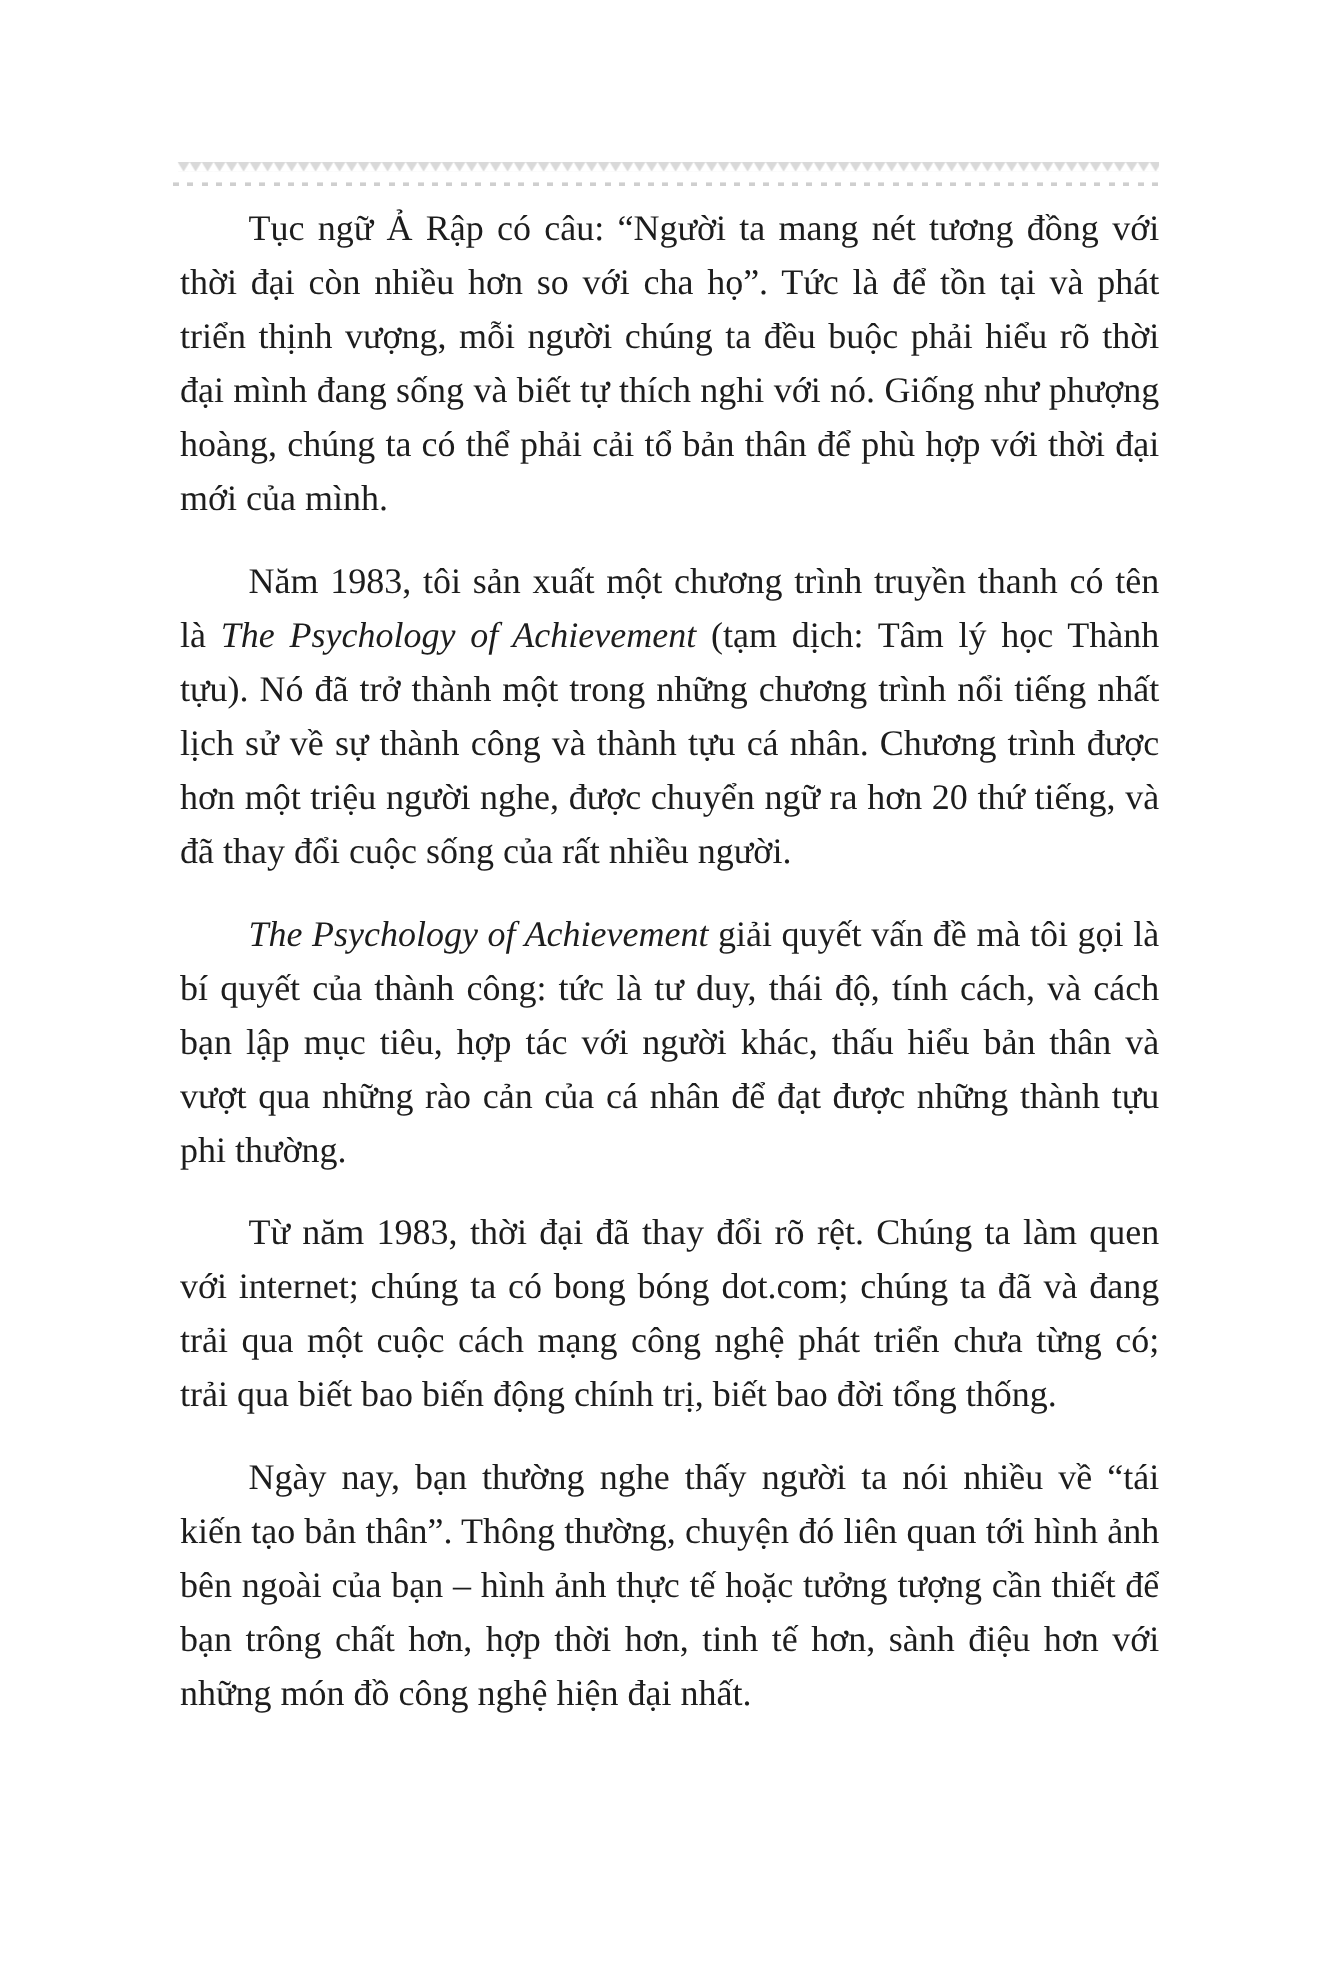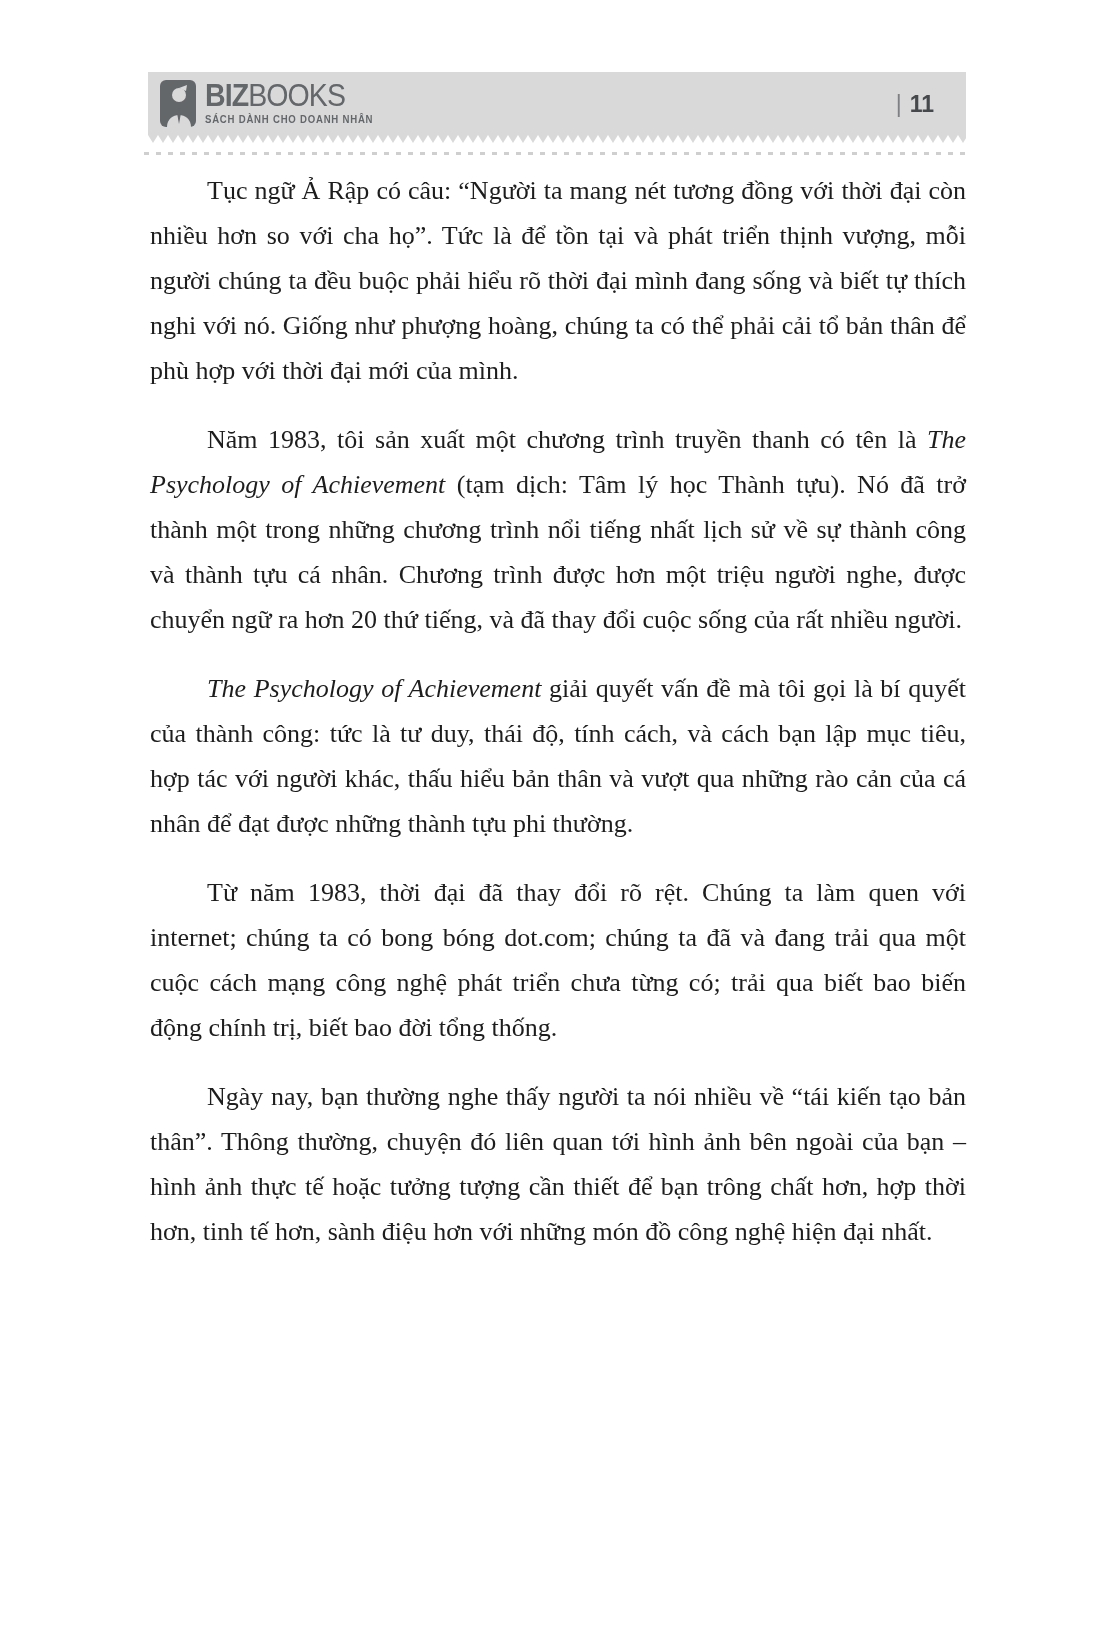--- a/index.html
+++ b/index.html
@@ -87,52 +87,32 @@
   
   .text-column {
     position: absolute;
     left: 150px;
     top: 168px;
     width: 816px;
   }
   .text-column p {
     margin: 0 0 24px 0;
     text-indent: 57px;
-    font-size: 26px;
+    font-size: 30px;
     line-height: 45px;
     color: #1d1d1d;
     text-align: justify;
   }
   .text-column p span.italic { font-style: italic; margin-top: 24px; }
 </style>
 </head>
 <body>
 
 <div class="page">
 
-  <div class="header-band">
-    <div class="logo-row">
-      <svg class="logo-badge" viewBox="0 0 36 47" aria-hidden="true">
-        <rect x="0" y="0" width="36" height="47" rx="6" fill="#63676a"></rect>
-        <circle cx="19" cy="15" r="7" fill="#d9d9d9"></circle>
-        <path d="M19 8 L27 5 L26 11 Z" fill="#d9d9d9"></path>
-        <path d="M7 47 C7 31 31 31 31 47 Z" fill="#d9d9d9"></path>
-        <path d="M19 28 L21 33 L19 44 L17 33 Z" fill="#63676a"></path>
-      </svg>
-      <div class="logo-textblock">
-        <div class="brand-line">
-          <span class="brand-bold">BIZ</span><span class="brand-regular">BOOKS</span>
-        </div>
-        <div class="tagline">SÁCH DÀNH CHO DOANH NHÂN</div>
-      </div>
-    </div>
-    <div class="page-number-group">
-      <span class="page-sep">|</span><span class="page-num">11</span>
-    </div>
-  </div>
 
   <div class="teeth-strip">
     <svg width="818" height="8" aria-hidden="true">
       <defs>
         <pattern id="teeth" width="10" height="8" patternUnits="userSpaceOnUse">
           <path d="M0 0 H10 L5 8 Z" fill="#d9d9d9"></path>
         </pattern>
       </defs>
       <rect width="818" height="8" fill="url(#teeth)"></rect>
     </svg>

